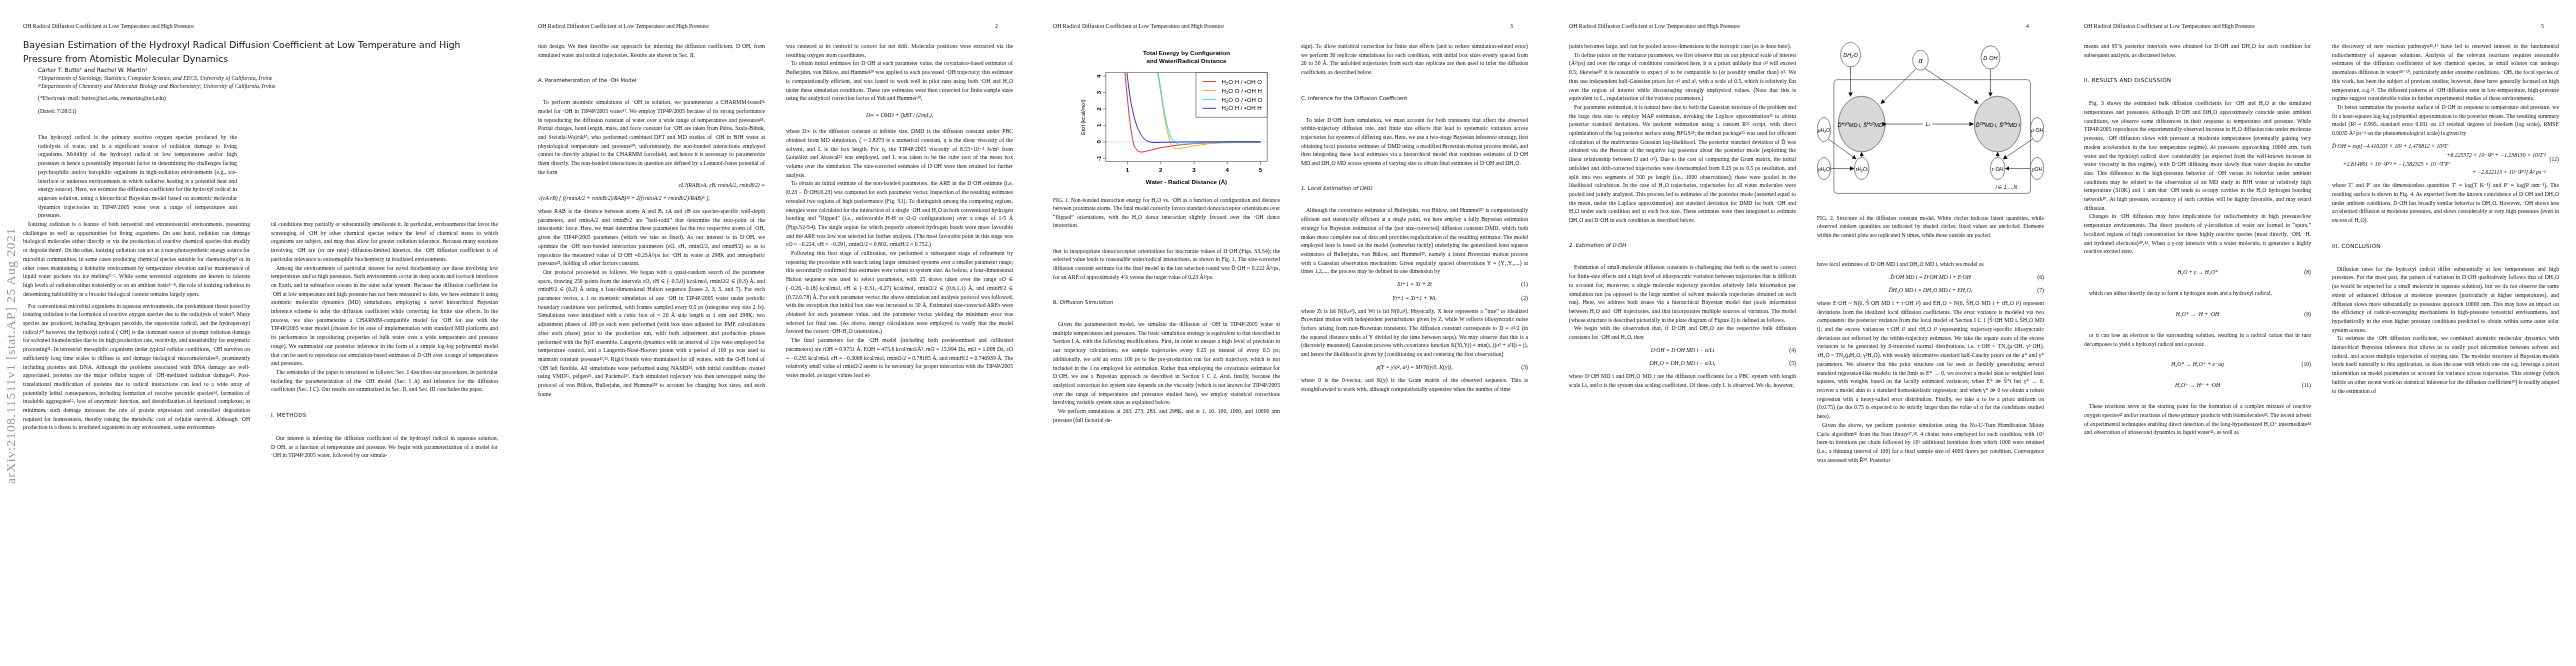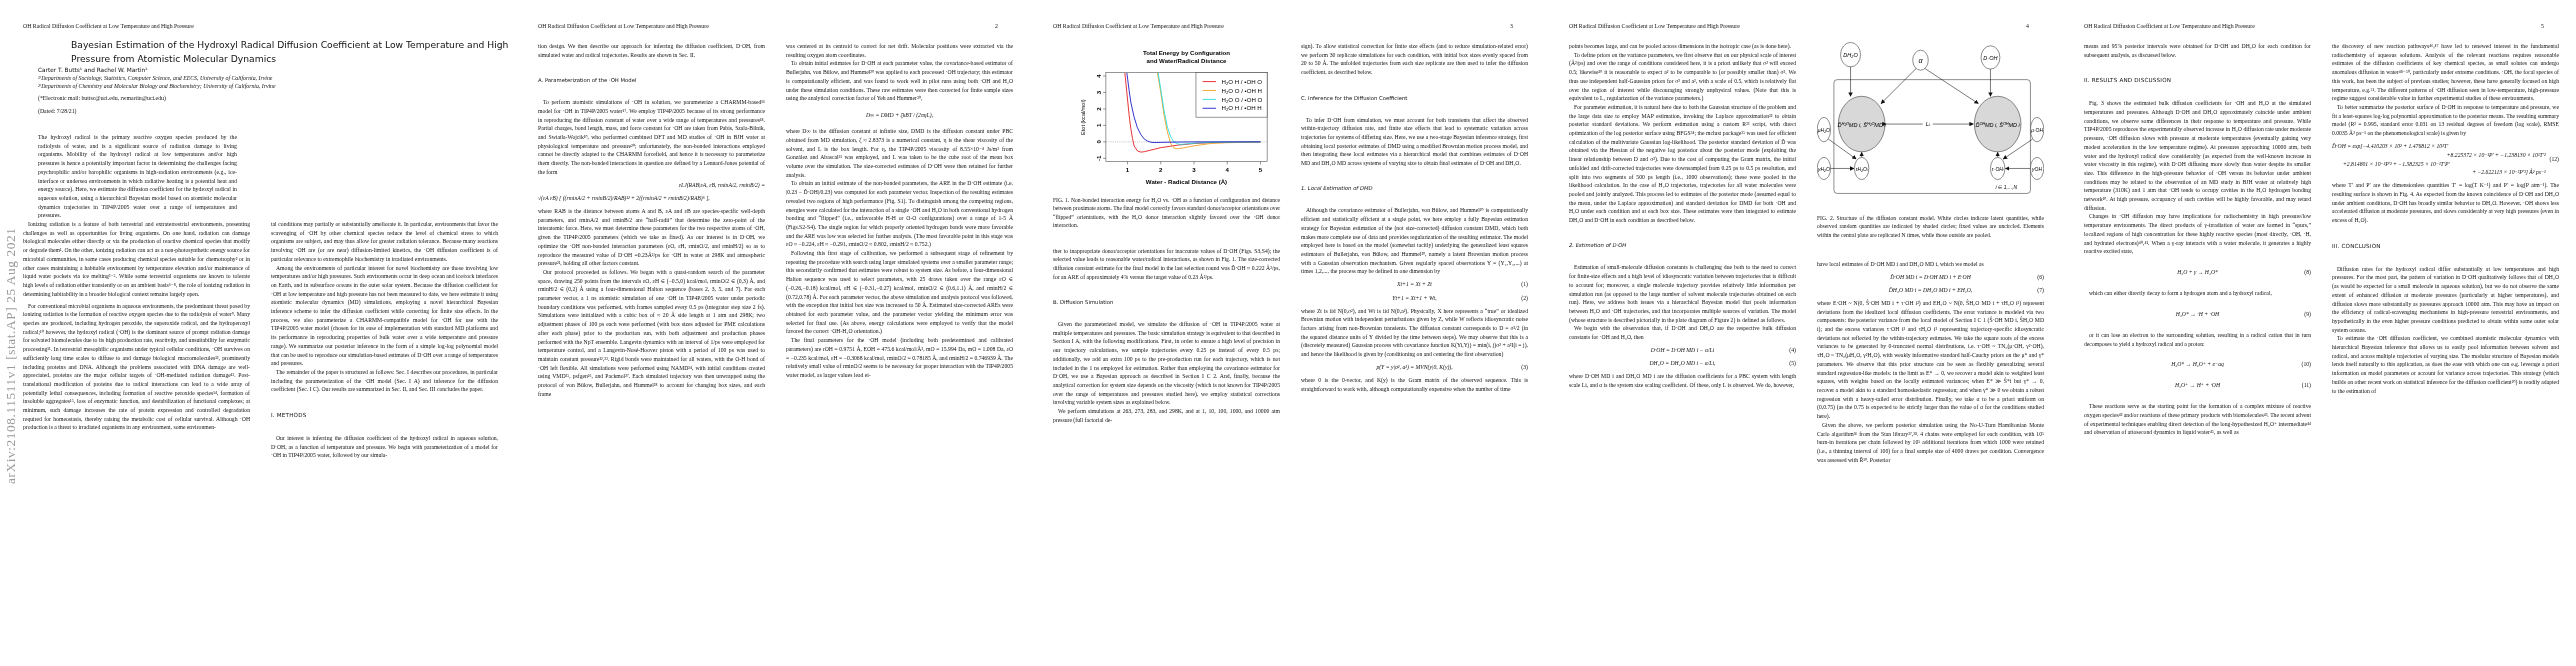--- a/index.html
+++ b/index.html
@@ -10,21 +10,21 @@
   .runhead{position:absolute;top:23px;left:23px;right:32px;font-size:5.8px;display:flex;justify-content:space-between;}
   .col{position:absolute;width:227px;font-size:5.7px;line-height:8.7px;text-align:justify;hyphens:auto;}
   .colL{left:23px}.colR{left:271px}
   .col p{margin:0;text-indent:5px;}
   .col p.noind{text-indent:0}
   .h1{font-family:"DejaVu Sans",sans-serif;font-size:5.6px;letter-spacing:0.2px;margin:16.7px 0 14.5px 0;font-weight:normal;}
   .h2{font-family:"DejaVu Sans",sans-serif;font-size:5.3px;margin:16.7px 0 13.3px 0;}
   .h3{font-family:"DejaVu Sans",sans-serif;font-size:5.3px;font-style:italic;margin:16.7px 0 13.3px 0;}
   .eq{display:flex;justify-content:center;position:relative;margin:4.4px 0;font-style:italic;}
   .eq .num{position:absolute;right:0;font-style:normal;}
-  .title{position:absolute;left:23px;top:38px;width:456px;font-family:"DejaVu Sans",sans-serif;font-size:9.2px;line-height:14px;margin-left:48px;}
+  .title{position:absolute;left:23px;top:38px;width:456px;font-family:"DejaVu Sans",sans-serif;font-size:9.2px;line-height:14px;}
   .authors{position:absolute;left:38px;top:66px;width:400px;font-size:5.8px;line-height:8px;}
   .authors .aff{font-style:italic;}
   .arxiv{position:absolute;left:3.3px;top:484px;transform:rotate(-90deg);transform-origin:0 0;
          font-family:"Liberation Serif",serif;font-size:13.3px;color:#9a9a9a;letter-spacing:0.6px;white-space:nowrap;}
   .caption{font-size:5.6px;line-height:8.6px;text-align:justify;}
   svg text{font-family:"Liberation Sans","DejaVu Sans",sans-serif;}
 </style>
 </head>
 <body>
 

